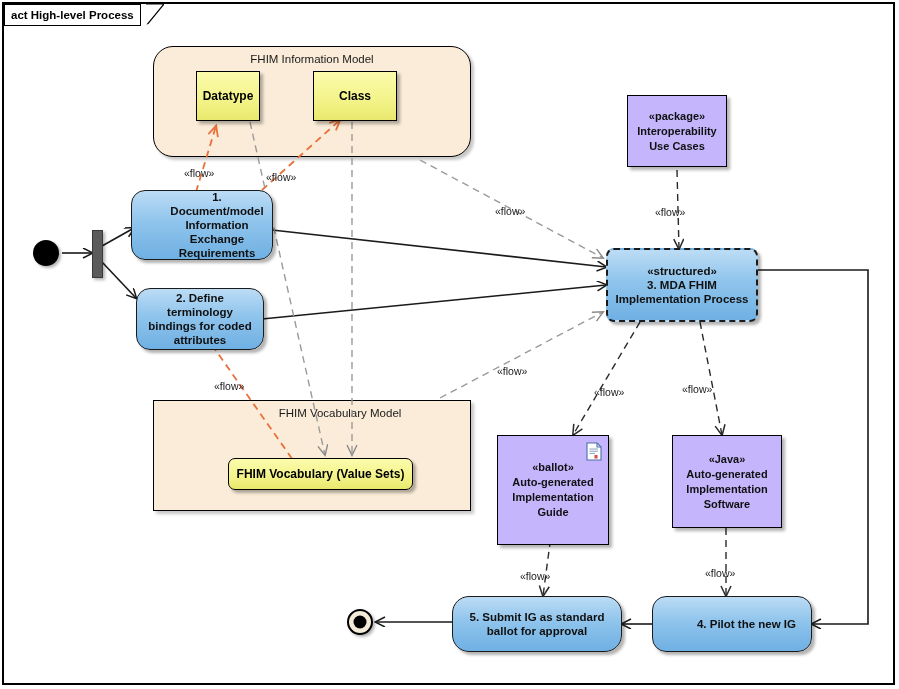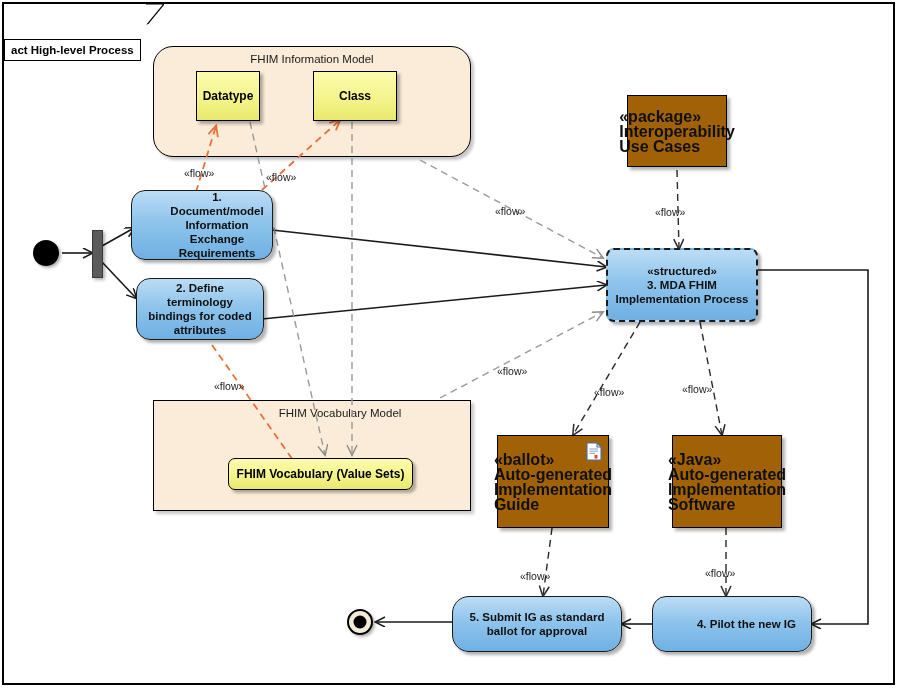--- a/index.html
+++ b/index.html
@@ -3,21 +3,21 @@
 <meta charset="utf-8">
 <style>
   html,body{margin:0;padding:0;background:#ffffff;}
   body{font-family:"Liberation Sans", sans-serif;}
   #canvas{position:relative;width:899px;height:689px;background:#ffffff;overflow:hidden;}
 
   
   .frame{position:absolute;left:2px;top:2px;width:893px;height:683px;border:2px solid #000;box-sizing:border-box;background:#fff;}
   .title-tab{position:absolute;left:4px;top:4px;height:22px;background:#fff;border:1px solid #000;
              box-sizing:border-box;display:flex;align-items:center;padding:0 6px;font-size:11.5px;
-             font-weight:bold;color:#000;z-index:30;margin-top:35px;}
+             font-weight:bold;color:#000;z-index:30;}
   .title-tab-fold{position:absolute;left:146px;top:4px;width:18px;height:22px;z-index:30;}
 
   svg.layer{position:absolute;left:0;top:0;width:899px;height:689px;pointer-events:none;z-index:5;}
 
   
   .partition{position:absolute;background:#faecd8;border:1px solid #000;box-sizing:border-box;z-index:2;
              box-shadow:3px 3px 3px rgba(0,0,0,.22);}
   .partition-title{position:absolute;width:100%;text-align:center;top:6px;font-size:11.5px;color:#1a1a1a;}
 
   
@@ -30,23 +30,23 @@
   
   .act{position:absolute;box-sizing:border-box;border:1.6px solid #1b1b1b;border-radius:14px;z-index:8;
        background:linear-gradient(180deg,#bcdcf5 0%,#8fc4ec 45%,#6fb0e3 100%);
        box-shadow:3px 3px 3px rgba(0,0,0,.3);
        display:flex;align-items:center;justify-content:center;
        font-size:11.5px;font-weight:bold;color:#101010;text-align:center;line-height:14px;padding:2px 6px;}
   .act.structured{border:2px dashed #1b1b1b;border-radius:8px;}
 
   
   .artifact{position:absolute;box-sizing:border-box;border:1.6px solid #000;z-index:8;
-            background:#a16207;box-shadow:3px 3px 3px rgba(0,0,0,.3);
+            background:#c4b5fd;box-shadow:3px 3px 3px rgba(0,0,0,.3);
             display:flex;align-items:center;justify-content:center;
-            font-size:16px;font-weight:bold;color:#101010;line-height:15px;padding:2px 4px;}
+            font-size:11px;font-weight:bold;color:#101010;text-align:center;line-height:15px;padding:2px 4px;}
   .stereo{font-weight:bold;display:block;}
 
   
   .doc-icon{position:absolute;right:6px;top:6px;width:16px;height:19px;z-index:12;}
 
   
   .initial{position:absolute;width:26px;height:26px;border-radius:50%;background:#000;z-index:8;
            box-shadow:2px 2px 3px rgba(0,0,0,.3);}
   .fork{position:absolute;width:9px;height:46px;background:#5b5b5b;border:1px solid #3a3a3a;z-index:8;
         box-shadow:2px 2px 3px rgba(0,0,0,.3);}
@@ -153,21 +153,21 @@
   </div>
 
   <div class="act" style="left:131px;top:190px;width:142px;height:70px;padding-left:36px;">
     <div>
       <span>1. Document/model</span><br>
       <span>Information Exchange</span><br>
       <span>Requirements</span>
     </div>
   </div>
 
-  <div class="act" style="left:136px;top:278px;width:128px;height:62px;">
+  <div class="act" style="left:136px;top:288px;width:128px;height:62px;">
     <div>
       <span>2. Define terminology</span><br>
       <span>bindings for coded</span><br>
       <span>attributes</span>
     </div>
   </div>
 
   <div class="act structured" style="left:606px;top:248px;width:152px;height:74px;">
     <div>
       <span class="stereo">«structured»</span>
@@ -188,21 +188,21 @@
   </div>
 
   <div class="artifact" style="left:627px;top:95px;width:100px;height:72px;">
     <div>
       <span class="stereo">«package»</span>
       <span>Interoperability</span><br>
       <span>Use Cases</span>
     </div>
   </div>
 
-  <div class="artifact" style="left:497px;top:435px;width:112px;height:93px;">
+  <div class="artifact" style="left:497px;top:435px;width:112px;height:110px;">
     <div>
       <span class="stereo">«ballot»</span>
       <span>Auto-generated</span><br>
       <span>Implementation</span><br>
       <span>Guide</span>
     </div>
     <svg class="doc-icon" viewBox="0 0 16 19">
       <path d="M1,1 L11,1 L15,5 L15,18 L1,18 Z" fill="#ffffff" stroke="#4a6fa8" stroke-width="1.1"></path>
       <path d="M11,1 L11,5 L15,5" fill="none" stroke="#4a6fa8" stroke-width="1.1"></path>
       <path d="M3.5,7 L12,7 M3.5,9.2 L12,9.2 M3.5,11.4 L9,11.4" stroke="#7d94b8" stroke-width="0.9"></path>

